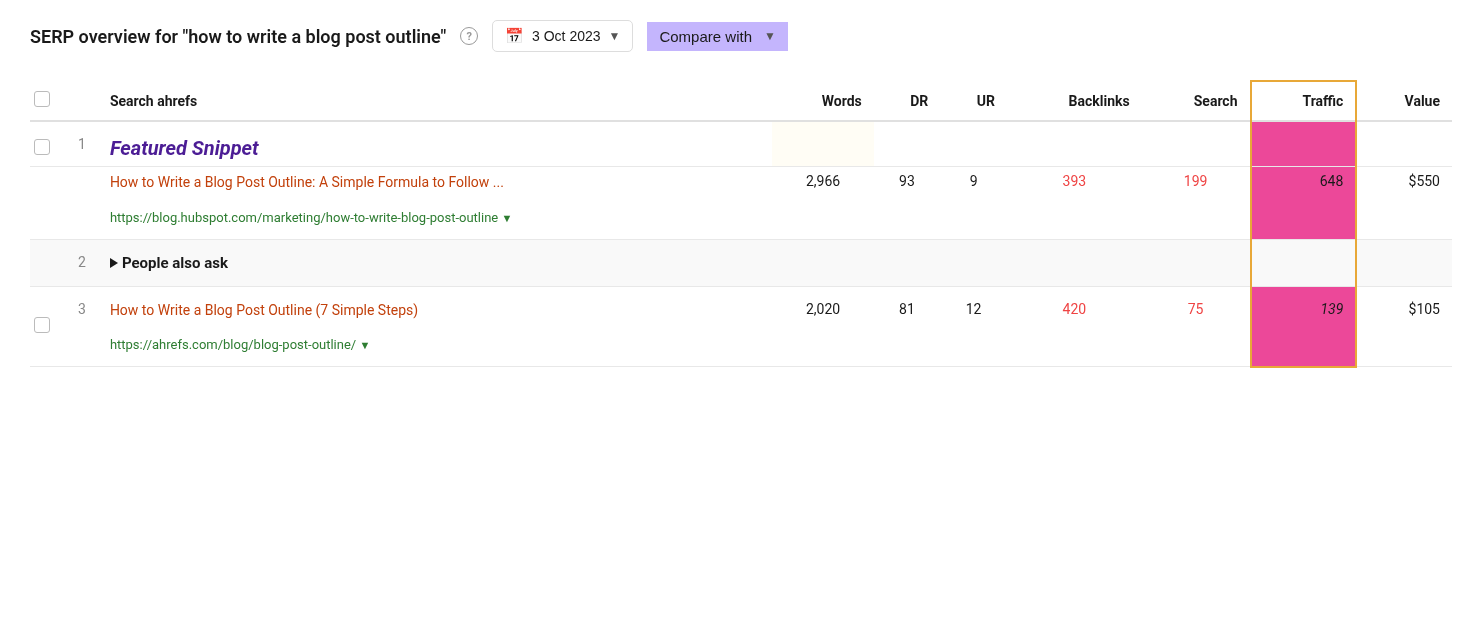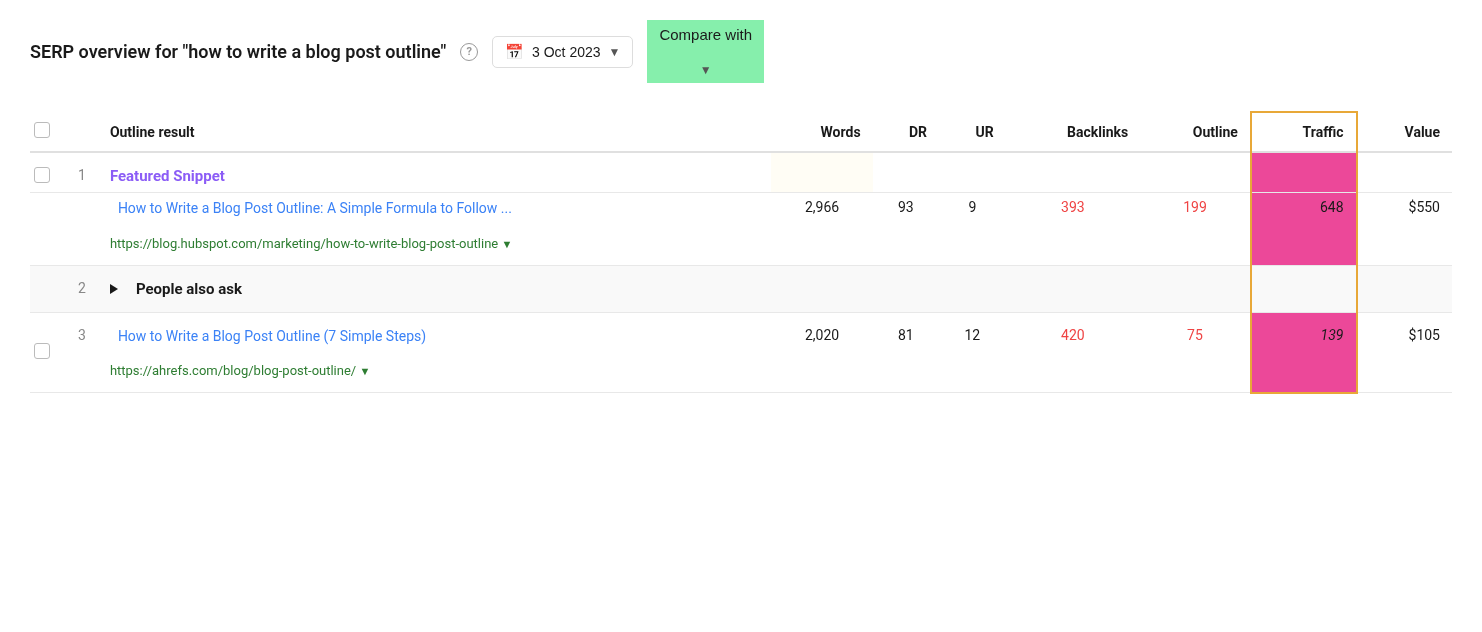--- a/index.html
+++ b/index.html
@@ -52,28 +52,27 @@
       font-size: 14px;
       color: #1a1a1a;
     }
     .date-btn .cal-icon {
       color: #555;
       font-size: 15px;
     }
     .compare-btn {
       display: flex;
       align-items: center;
-      gap: 20px;
+      gap: 12px;
       padding: 6px 12px;
-      background: #86efac;
+      background: #c4b5fd;
       border: none;
       cursor: pointer;
       font-size: 15px;
       color: #1a1a1a;
-      flex-direction: column;
     }
     .chevron {
       font-size: 12px;
       color: #555;
     }
     table {
       width: 100%;
       border-collapse: collapse;
     }
     thead tr {
@@ -139,52 +138,52 @@
       padding-left: 4px;
       vertical-align: middle;
     }
     .num-cell-row {
       width: 30px;
       text-align: center;
       color: #888;
       font-size: 14px;
     }
     .link-title {
-      color: #3b82f6;
+      color: #c2410c;
       font-size: 14px;
       text-decoration: none;
       display: block;
       line-height: 1.4;
-      margin-left: 8px;
     }
     .link-url {
       color: #2e7d32;
       font-size: 13px;
       text-decoration: none;
       display: block;
       margin-top: 17px;
     }
     .link-url .url-chevron {
       font-size: 11px;
       color: #2e7d32;
     }
     .blue-link {
       color: #ef4444;
       text-decoration: none;
     }
     .featured-label {
       font-weight: 700;
-      font-size: 15px;
-      color: #8b5cf6;
+      font-size: 20px;
+      color: #4c1d95;
       padding-top: 4px;
+      font-style: italic;
     }
     .people-ask {
       display: flex;
       align-items: center;
-      gap: 18px;
+      gap: 4px;
       font-weight: 700;
       font-size: 15px;
       color: #1a1a1a;
     }
     .triangle-right {
       width: 0;
       height: 0;
       border-top: 5px solid transparent;
       border-bottom: 5px solid transparent;
       border-left: 8px solid #1a1a1a;
@@ -242,26 +241,26 @@
     </button>
   </div>
 
   <table>
     <thead>
       <tr>
         <th class="th-checkbox">
           <span class="checkbox-box"></span>
         </th>
         <th class="th-num"></th>
-        <th class="th-search-result">Outline result</th>
+        <th class="th-search-result">Search ahrefs</th>
         <th class="num-col">Words</th>
         <th class="num-col">DR</th>
         <th class="num-col">UR</th>
         <th class="num-col">Backlinks</th>
-        <th class="num-col">Outline</th>
+        <th class="num-col">Search</th>
         <th class="traffic-header num-col">Traffic</th>
         <th class="num-col">Value</th>
       </tr>
     </thead>
     <tbody>
 
       <tr class="data-row row-featured">
         <td class="checkbox-cell">
           <span class="checkbox-box"></span>
         </td>

